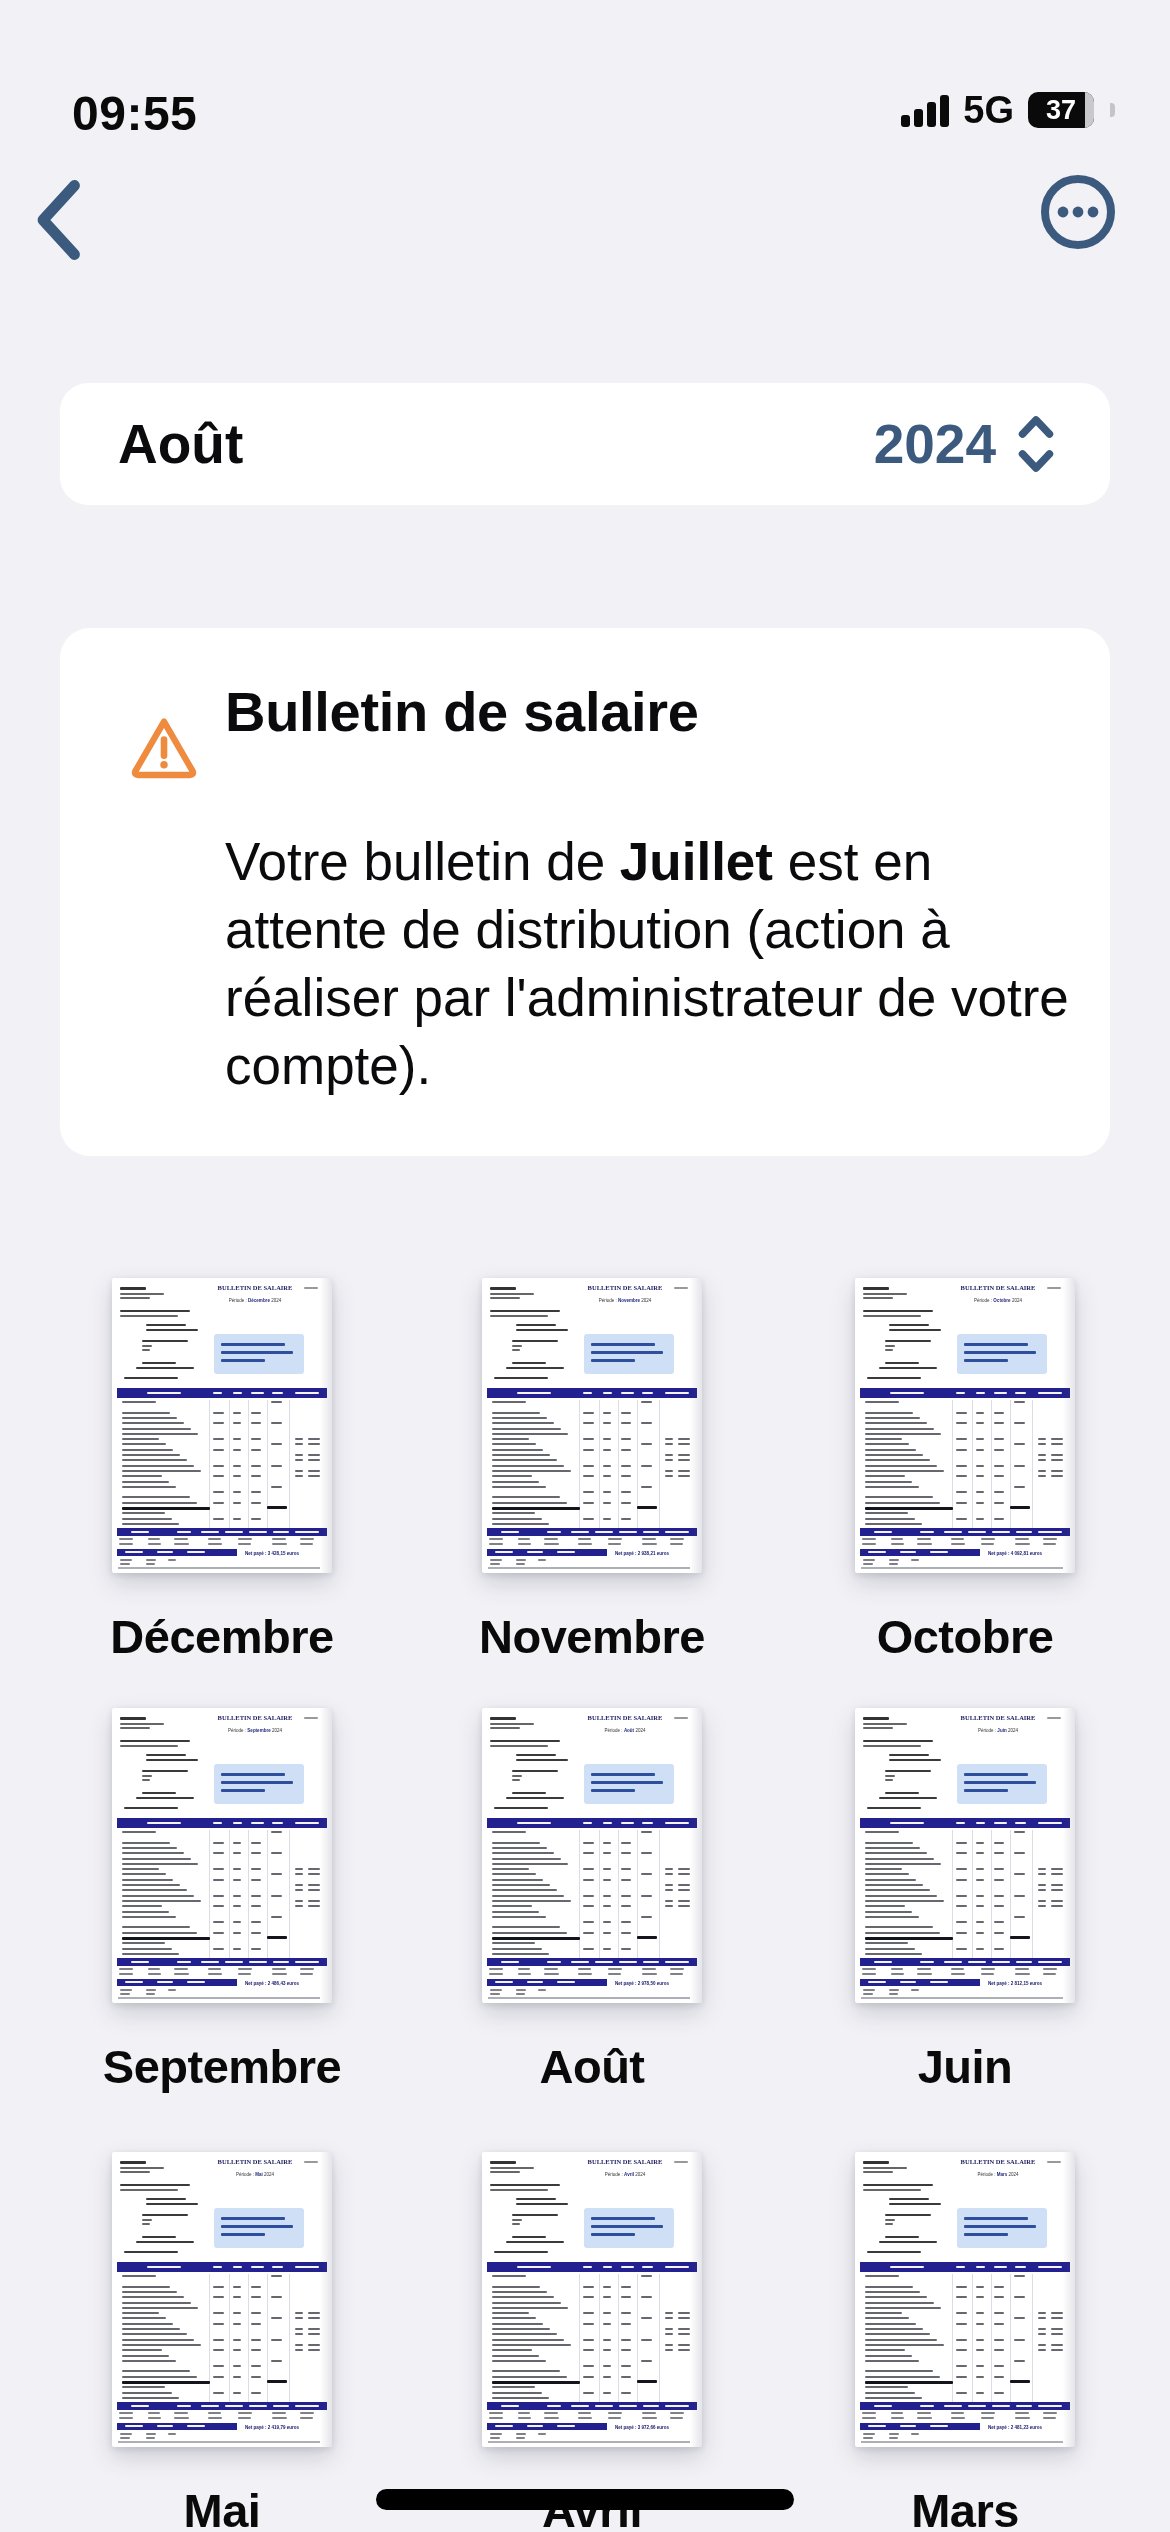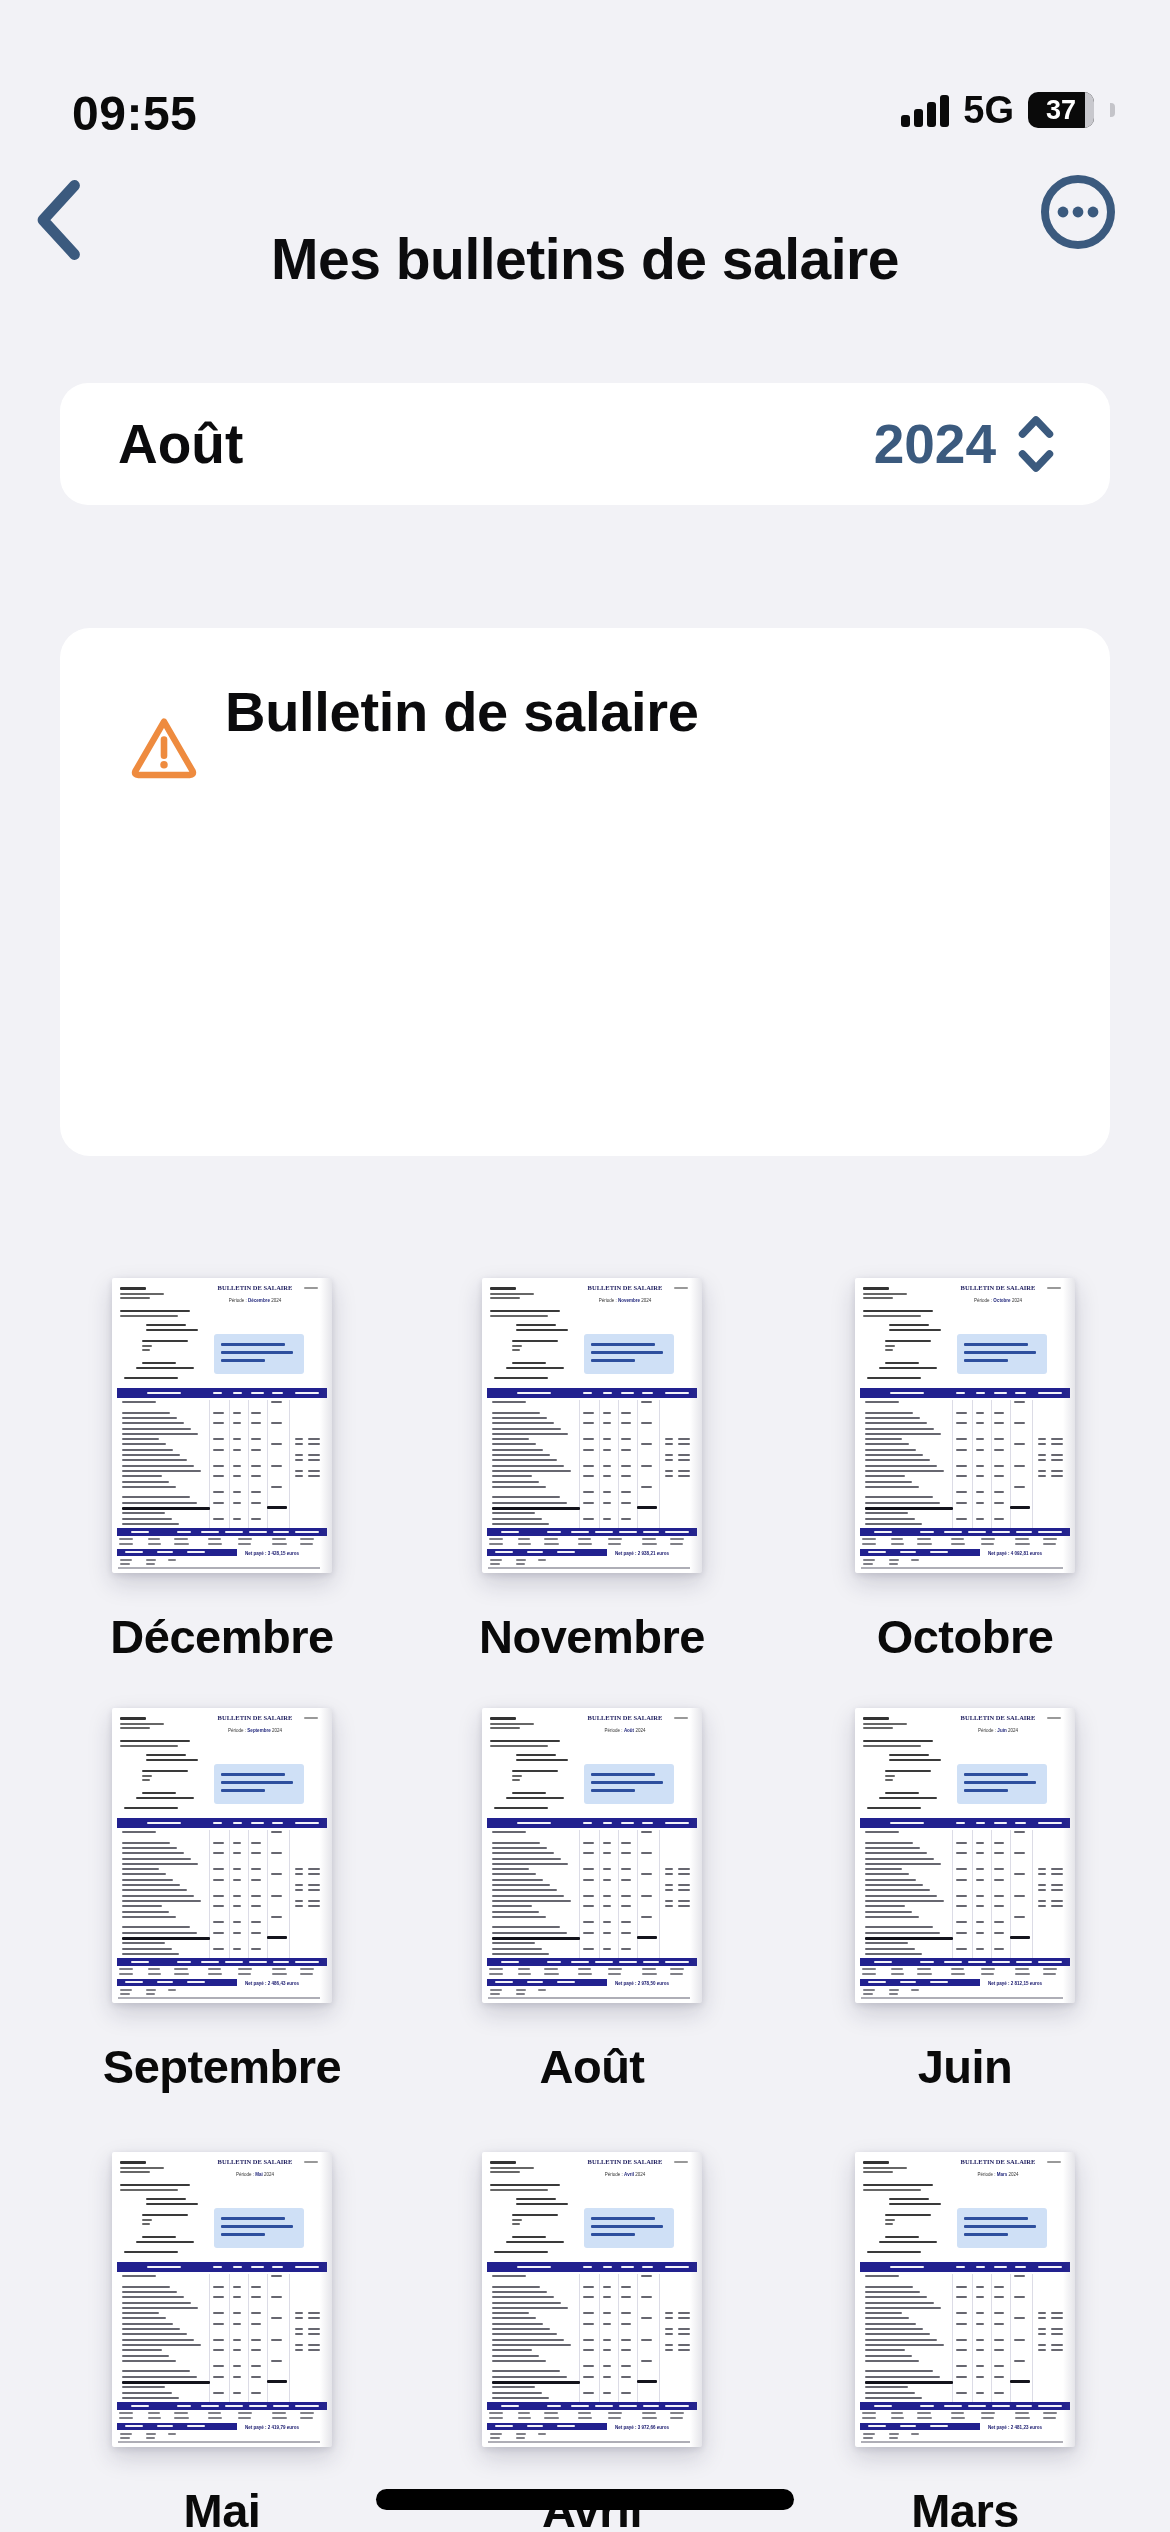--- a/index.html
+++ b/index.html
@@ -133,21 +133,20 @@
         <span>37</span>
     </div>
     <div class="battery-nub"></div>
   </div>
 
   <div class="back-btn">
     <svg width="60" height="84" viewBox="0 0 18 28">
       <path d="M14.5 2.5 L4 14 L14.5 25.5" fill="none" stroke="#3b5a7e" stroke-width="3.6" stroke-linecap="round" stroke-linejoin="round"></path>
     </svg>
   </div>
-  <h1 class="nav-title">Mes bulletins de salaire</h1>
   <div class="more-btn">
     <svg width="80" height="80" viewBox="0 0 40 40">
       <circle cx="20" cy="20" r="16.5" fill="none" stroke="#3b5a7e" stroke-width="4"></circle>
       <circle cx="12.5" cy="20" r="2.7" fill="#3b5a7e"></circle>
       <circle cx="20" cy="20" r="2.7" fill="#3b5a7e"></circle>
       <circle cx="27.5" cy="20" r="2.7" fill="#3b5a7e"></circle>
     </svg>
   </div>
 
   <div class="year-card">
@@ -162,20 +161,23 @@
   </div>
 
   <div class="alert-card">
     <svg class="alert-icon" viewBox="0 0 24 24">
       <path d="M12 3.2 L21.6 19.8 Q22 21 20.6 21 L3.4 21 Q2 21 2.4 19.8 Z" fill="none" stroke="#ee8b3f" stroke-width="2.1" stroke-linejoin="round"></path>
       <line x1="12" y1="9.2" x2="12" y2="14.6" stroke="#ee8b3f" stroke-width="2.2" stroke-linecap="round"></line>
       <circle cx="12" cy="17.6" r="1.25" fill="#ee8b3f"></circle>
     </svg>
     <div class="alert-title">
       <span>Bulletin de salaire</span><br>
+    </div>
+    <div class="alert-body">
+      <span>Votre bulletin de </span><b>Juillet</b><span> est en attente de distribution (action à réaliser par l'administrateur de votre compte).</span>
     </div>
   </div>
 
   <div class="grid" id="grid">
     <div class="cell" style="left: 37px; top: 0px;">
       <div class="thumb">
 
         <span class="bar" style="left:8px;top:9px;width:26px;background:#333;height:3px"></span>
         <span class="bar" style="left:8px;top:15px;width:44px"></span>
         <span class="bar" style="left:8px;top:19px;width:30px"></span>

